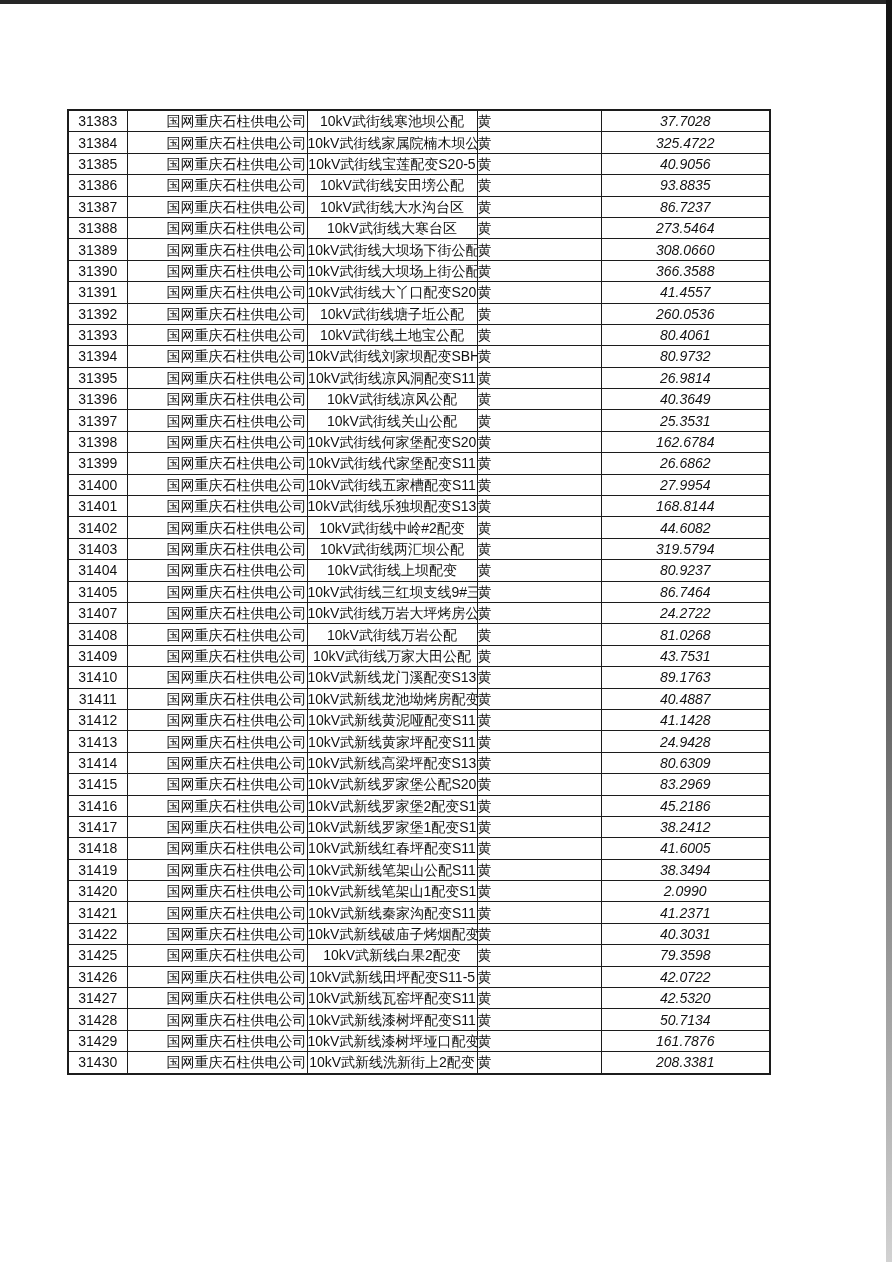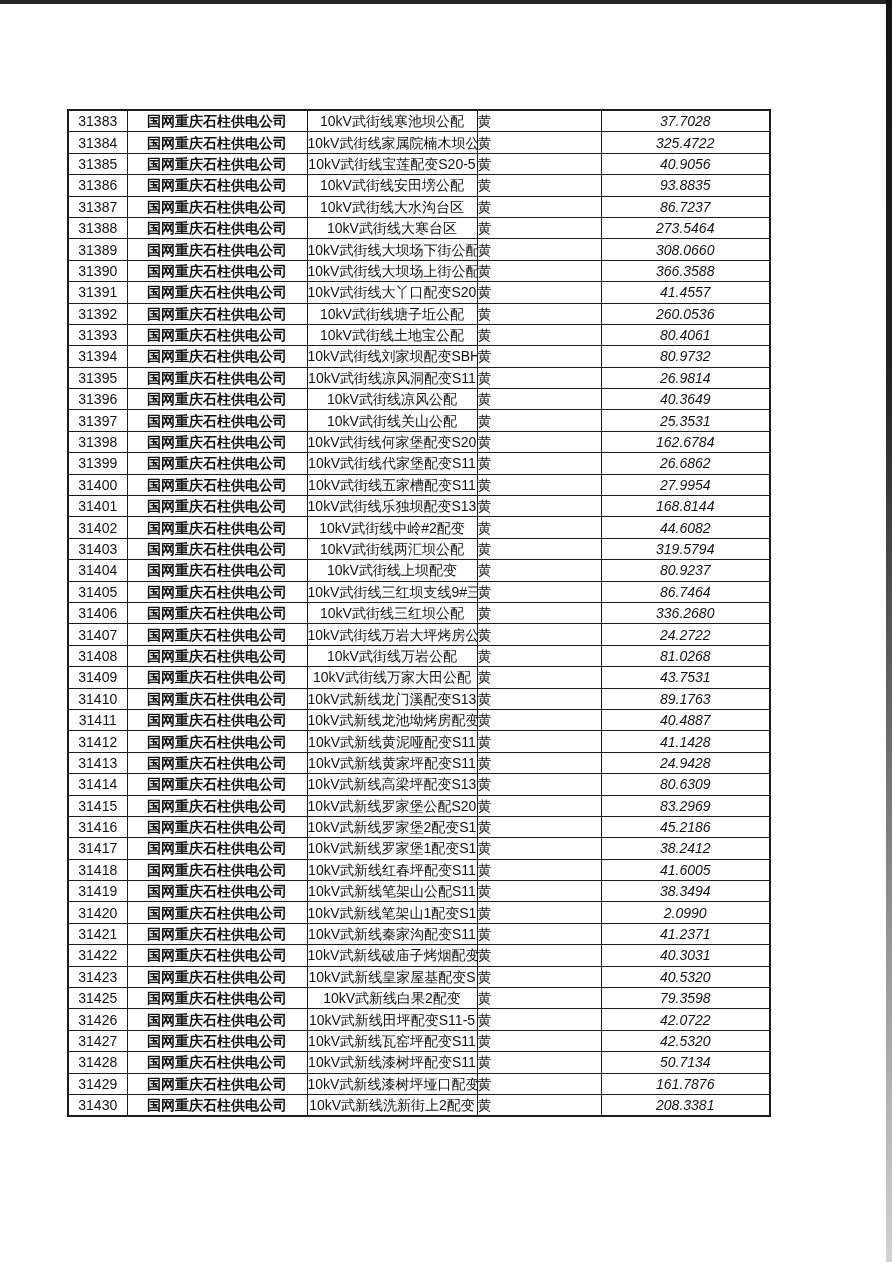--- a/index.html
+++ b/index.html
@@ -27,21 +27,21 @@
     height:20.4px;
     padding:0;
     white-space:nowrap;
     overflow:hidden;
     line-height:20px;
     vertical-align:middle;
     background:#ffffff;
   }
   table.sheet{border:2px solid #1c1c1c;}
   td.c-id{text-align:center;}
-  td.c-company{text-align:center;padding-left:4px;font-weight:bold;}
+  td.c-company{text-align:right;padding-left:4px;}
   td.c-line{text-align:center;padding-left:3px;}
   td.c-flag{text-align:left;padding-left:3px;}
   td.c-value{text-align:center;font-style:italic;}
 </style>
 </head>
 <body>
 
 <div class="top-edge"></div>
 <div class="right-edge"></div>
 
@@ -209,27 +209,20 @@
         <td class="c-value">80.9237</td>
       </tr>
       <tr>
         <td class="c-id">31405</td>
         <td class="c-company">国网重庆石柱供电公司</td>
         <td class="c-line">10kV武街线三红坝支线9#三</td>
         <td class="c-flag">黄</td>
         <td class="c-value">86.7464</td>
       </tr>
       <tr>
-        <td class="c-id">31406</td>
-        <td class="c-company">国网重庆石柱供电公司</td>
-        <td class="c-line">10kV武街线三红坝公配</td>
-        <td class="c-flag">黄</td>
-        <td class="c-value">336.2680</td>
-      </tr>
-      <tr>
         <td class="c-id">31407</td>
         <td class="c-company">国网重庆石柱供电公司</td>
         <td class="c-line">10kV武街线万岩大坪烤房公</td>
         <td class="c-flag">黄</td>
         <td class="c-value">24.2722</td>
       </tr>
       <tr>
         <td class="c-id">31408</td>
         <td class="c-company">国网重庆石柱供电公司</td>
         <td class="c-line">10kV武街线万岩公配</td>
@@ -326,27 +319,20 @@
         <td class="c-line">10kV武新线秦家沟配变S11</td>
         <td class="c-flag">黄</td>
         <td class="c-value">41.2371</td>
       </tr>
       <tr>
         <td class="c-id">31422</td>
         <td class="c-company">国网重庆石柱供电公司</td>
         <td class="c-line">10kV武新线破庙子烤烟配变</td>
         <td class="c-flag">黄</td>
         <td class="c-value">40.3031</td>
-      </tr>
-      <tr>
-        <td class="c-id">31423</td>
-        <td class="c-company">国网重庆石柱供电公司</td>
-        <td class="c-line">10kV武新线皇家屋基配变S</td>
-        <td class="c-flag">黄</td>
-        <td class="c-value">40.5320</td>
       </tr>
       <tr>
         <td class="c-id">31425</td>
         <td class="c-company">国网重庆石柱供电公司</td>
         <td class="c-line">10kV武新线白果2配变</td>
         <td class="c-flag">黄</td>
         <td class="c-value">79.3598</td>
       </tr>
       <tr>
         <td class="c-id">31426</td>

